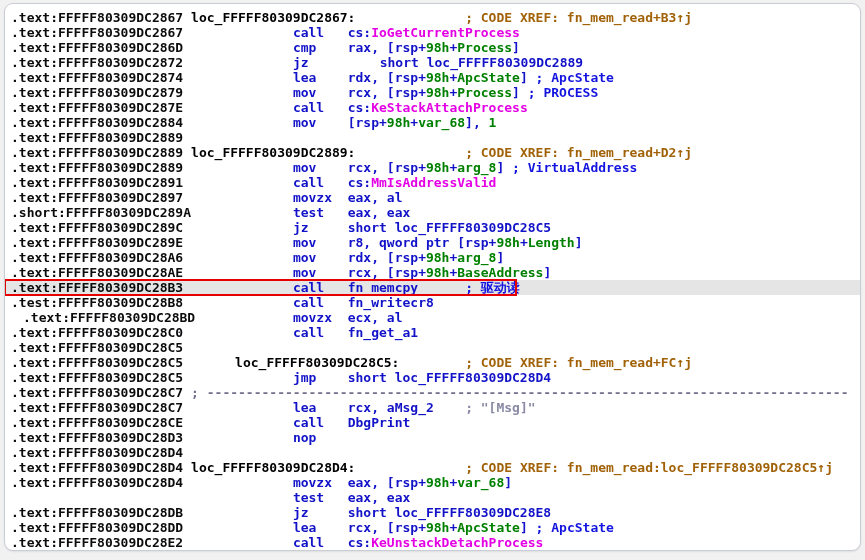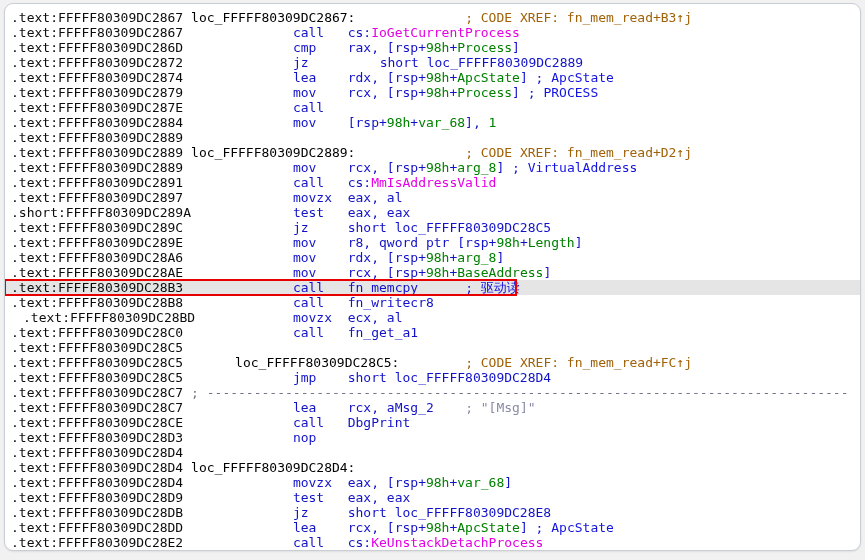--- a/index.html
+++ b/index.html
@@ -17,20 +17,21 @@
     border-radius:9px;
     overflow:hidden;
     box-shadow:0 1px 2px rgba(0,0,0,0.08);
   }
   #listing { position:absolute; left:0; top:6px; width:100%; }
   .row {
     position:relative;
     height:15px; line-height:15px;
     white-space:pre;
     width:100%;
+    font-weight:bold;
   }
   .row.hl { background:#e5e5e5; }
   .seg { position:absolute; top:0; white-space:pre; }
   .selbox {
     position:absolute; left:-1px; top:-1px;
     width:513px; height:17px;
     border:2px solid #e60000;
     pointer-events:none;
   }
   .c-addr { color:#0c0c0e; }
@@ -48,44 +49,44 @@
 <body>
 
 <div class="panel">
   <div id="listing">
       <div class="row"><span class="seg" style="left: 6px;"><span class="c-addr">.text:FFFFF80309DC2867</span></span><span class="seg" style="left: 186.09px;"><span class="c-lbl">loc_FFFFF80309DC2867:</span></span><span class="seg" style="left: 460.14px;"><span class="c-xref">; CODE XREF: fn_mem_read+B3↑j</span></span></div>
       <div class="row"><span class="seg" style="left: 6px;"><span class="c-addr">.text:FFFFF80309DC2867</span></span><span class="seg" style="left: 287.88px;"><span class="c-code">call</span></span><span class="seg" style="left: 342.69px;"><span class="c-code">cs:</span><span class="c-imp">IoGetCurrentProcess</span></span></div>
       <div class="row"><span class="seg" style="left: 6px;"><span class="c-addr">.text:FFFFF80309DC286D</span></span><span class="seg" style="left: 287.88px;"><span class="c-code">cmp</span></span><span class="seg" style="left: 342.69px;"><span class="c-code">rax, [rsp+</span><span class="c-num">98h</span><span class="c-code">+</span><span class="c-var">Process</span><span class="c-code">]</span></span></div>
       <div class="row"><span class="seg" style="left: 6px;"><span class="c-addr">.text:FFFFF80309DC2872</span></span><span class="seg" style="left: 287.88px;"><span class="c-code">jz</span></span><span class="seg" style="left: 342.69px; margin-left: 32px;"><span class="c-code">short loc_FFFFF80309DC2889</span></span></div>
       <div class="row"><span class="seg" style="left: 6px;"><span class="c-addr">.text:FFFFF80309DC2874</span></span><span class="seg" style="left: 287.88px;"><span class="c-code">lea</span></span><span class="seg" style="left: 342.69px;"><span class="c-code">rdx, [rsp+</span><span class="c-num">98h</span><span class="c-code">+</span><span class="c-var">ApcState</span><span class="c-code">]</span></span><span class="seg" style="left: 530.61px;"><span class="c-cmt">; ApcState</span></span></div>
       <div class="row"><span class="seg" style="left: 6px;"><span class="c-addr">.text:FFFFF80309DC2879</span></span><span class="seg" style="left: 287.88px;"><span class="c-code">mov</span></span><span class="seg" style="left: 342.69px;"><span class="c-code">rcx, [rsp+</span><span class="c-num">98h</span><span class="c-code">+</span><span class="c-var">Process</span><span class="c-code">]</span></span><span class="seg" style="left: 522.78px;"><span class="c-cmt">; PROCESS</span></span></div>
-      <div class="row"><span class="seg" style="left: 6px;"><span class="c-addr">.text:FFFFF80309DC287E</span></span><span class="seg" style="left: 287.88px;"><span class="c-code">call</span></span></div>
+      <div class="row"><span class="seg" style="left: 6px;"><span class="c-addr">.text:FFFFF80309DC287E</span></span><span class="seg" style="left: 287.88px;"><span class="c-code">call</span></span><span class="seg" style="left: 342.69px;"><span class="c-code">cs:</span><span class="c-imp">KeStackAttachProcess</span></span></div>
       <div class="row"><span class="seg" style="left: 6px;"><span class="c-addr">.text:FFFFF80309DC2884</span></span><span class="seg" style="left: 287.88px;"><span class="c-code">mov</span></span><span class="seg" style="left: 342.69px;"><span class="c-code">[rsp+</span><span class="c-num">98h</span><span class="c-code">+</span><span class="c-var">var_68</span><span class="c-code">], </span><span class="c-num">1</span></span></div>
       <div class="row"><span class="seg" style="left: 6px;"><span class="c-addr">.text:FFFFF80309DC2889</span></span></div>
       <div class="row"><span class="seg" style="left: 6px;"><span class="c-addr">.text:FFFFF80309DC2889</span></span><span class="seg" style="left: 186.09px;"><span class="c-lbl">loc_FFFFF80309DC2889:</span></span><span class="seg" style="left: 460.14px;"><span class="c-xref">; CODE XREF: fn_mem_read+D2↑j</span></span></div>
       <div class="row"><span class="seg" style="left: 6px;"><span class="c-addr">.text:FFFFF80309DC2889</span></span><span class="seg" style="left: 287.88px;"><span class="c-code">mov</span></span><span class="seg" style="left: 342.69px;"><span class="c-code">rcx, [rsp+</span><span class="c-num">98h</span><span class="c-code">+</span><span class="c-var">arg_8</span><span class="c-code">]</span></span><span class="seg" style="left: 507.12px;"><span class="c-cmt">; VirtualAddress</span></span></div>
       <div class="row"><span class="seg" style="left: 6px;"><span class="c-addr">.text:FFFFF80309DC2891</span></span><span class="seg" style="left: 287.88px;"><span class="c-code">call</span></span><span class="seg" style="left: 342.69px;"><span class="c-code">cs:</span><span class="c-imp">MmIsAddressValid</span></span></div>
       <div class="row"><span class="seg" style="left: 6px;"><span class="c-addr">.text:FFFFF80309DC2897</span></span><span class="seg" style="left: 287.88px;"><span class="c-code">movzx</span></span><span class="seg" style="left: 342.69px;"><span class="c-code">eax, al</span></span></div>
       <div class="row"><span class="seg" style="left: 6px;"><span class="c-addr">.short:FFFFF80309DC289A</span></span><span class="seg" style="left: 287.88px;"><span class="c-code">test</span></span><span class="seg" style="left: 342.69px;"><span class="c-code">eax, eax</span></span></div>
       <div class="row"><span class="seg" style="left: 6px;"><span class="c-addr">.text:FFFFF80309DC289C</span></span><span class="seg" style="left: 287.88px;"><span class="c-code">jz</span></span><span class="seg" style="left: 342.69px;"><span class="c-code">short loc_FFFFF80309DC28C5</span></span></div>
       <div class="row"><span class="seg" style="left: 6px;"><span class="c-addr">.text:FFFFF80309DC289E</span></span><span class="seg" style="left: 287.88px;"><span class="c-code">mov</span></span><span class="seg" style="left: 342.69px;"><span class="c-code">r8, qword ptr [rsp+</span><span class="c-num">98h</span><span class="c-code">+</span><span class="c-var">Length</span><span class="c-code">]</span></span></div>
       <div class="row"><span class="seg" style="left: 6px;"><span class="c-addr">.text:FFFFF80309DC28A6</span></span><span class="seg" style="left: 287.88px;"><span class="c-code">mov</span></span><span class="seg" style="left: 342.69px;"><span class="c-code">rdx, [rsp+</span><span class="c-num">98h</span><span class="c-code">+</span><span class="c-var">arg_8</span><span class="c-code">]</span></span></div>
       <div class="row"><span class="seg" style="left: 6px;"><span class="c-addr">.text:FFFFF80309DC28AE</span></span><span class="seg" style="left: 287.88px;"><span class="c-code">mov</span></span><span class="seg" style="left: 342.69px;"><span class="c-code">rcx, [rsp+</span><span class="c-num">98h</span><span class="c-code">+</span><span class="c-var">BaseAddress</span><span class="c-code">]</span></span></div>
       <div class="row hl"><span class="seg" style="left: 6px;"><span class="c-addr">.text:FFFFF80309DC28B3</span></span><span class="seg" style="left: 287.88px;"><span class="c-code">call</span></span><span class="seg" style="left: 342.69px;"><span class="c-code">fn_memcpy</span></span><span class="seg" style="left: 460.14px;"><span class="c-cmt">; 驱动读</span></span><div class="selbox" style="border-color: rgb(230, 0, 0);"></div></div>
-      <div class="row"><span class="seg" style="left: 6px;"><span class="c-addr">.text:FFFFF80309DC28B8</span></span><span class="seg" style="left: 287.88px;"><span class="c-code">call</span></span><span class="seg" style="left: 342.69px;"><span class="c-code">fn_writecr8</span></span></div>
+      <div class="row"><span class="seg" style="left: 6px;"><span class="c-addr">.test:FFFFF80309DC28B8</span></span><span class="seg" style="left: 287.88px;"><span class="c-code">call</span></span><span class="seg" style="left: 342.69px;"><span class="c-code">fn_writecr8</span></span></div>
       <div class="row"><span class="seg" style="left: 6px; margin-left: 12px;"><span class="c-addr">.text:FFFFF80309DC28BD</span></span><span class="seg" style="left: 287.88px;"><span class="c-code">movzx</span></span><span class="seg" style="left: 342.69px;"><span class="c-code">ecx, al</span></span></div>
       <div class="row"><span class="seg" style="left: 6px;"><span class="c-addr">.text:FFFFF80309DC28C0</span></span><span class="seg" style="left: 287.88px;"><span class="c-code">call</span></span><span class="seg" style="left: 342.69px;"><span class="c-code">fn_get_a1</span></span></div>
       <div class="row"><span class="seg" style="left: 6px;"><span class="c-addr">.text:FFFFF80309DC28C5</span></span></div>
       <div class="row"><span class="seg" style="left: 6px;"><span class="c-addr">.text:FFFFF80309DC28C5</span></span><span class="seg" style="left: 186.09px; margin-left: 44px;"><span class="c-lbl">loc_FFFFF80309DC28C5:</span></span><span class="seg" style="left: 460.14px;"><span class="c-xref">; CODE XREF: fn_mem_read+FC↑j</span></span></div>
       <div class="row"><span class="seg" style="left: 6px;"><span class="c-addr">.text:FFFFF80309DC28C5</span></span><span class="seg" style="left: 287.88px;"><span class="c-code">jmp</span></span><span class="seg" style="left: 342.69px;"><span class="c-code">short loc_FFFFF80309DC28D4</span></span></div>
       <div class="row"><span class="seg" style="left: 6px;"><span class="c-addr">.text:FFFFF80309DC28C7</span></span><span class="seg" style="left: 186.09px;"><span class="c-div">; ----------------------------------------------------------------------------------</span></span></div>
       <div class="row"><span class="seg" style="left: 6px;"><span class="c-addr">.text:FFFFF80309DC28C7</span></span><span class="seg" style="left: 287.88px;"><span class="c-code">lea</span></span><span class="seg" style="left: 342.69px;"><span class="c-code">rcx, aMsg_2</span></span><span class="seg" style="left: 460.14px;"><span class="c-str">; "[Msg]"</span></span></div>
       <div class="row"><span class="seg" style="left: 6px;"><span class="c-addr">.text:FFFFF80309DC28CE</span></span><span class="seg" style="left: 287.88px;"><span class="c-code">call</span></span><span class="seg" style="left: 342.69px;"><span class="c-code">DbgPrint</span></span></div>
       <div class="row"><span class="seg" style="left: 6px;"><span class="c-addr">.text:FFFFF80309DC28D3</span></span><span class="seg" style="left: 287.88px;"><span class="c-code">nop</span></span></div>
       <div class="row"><span class="seg" style="left: 6px;"><span class="c-addr">.text:FFFFF80309DC28D4</span></span></div>
-      <div class="row"><span class="seg" style="left: 6px;"><span class="c-addr">.text:FFFFF80309DC28D4</span></span><span class="seg" style="left: 186.09px;"><span class="c-lbl">loc_FFFFF80309DC28D4:</span></span></div>
+      <div class="row"><span class="seg" style="left: 6px;"><span class="c-addr">.text:FFFFF80309DC28D4</span></span><span class="seg" style="left: 186.09px;"><span class="c-lbl">loc_FFFFF80309DC28D4:</span></span><span class="seg" style="left: 460.14px;"><span class="c-xref">; CODE XREF: fn_mem_read:loc_FFFFF80309DC28C5↑j</span></span></div>
       <div class="row"><span class="seg" style="left: 6px;"><span class="c-addr">.text:FFFFF80309DC28D4</span></span><span class="seg" style="left: 287.88px;"><span class="c-code">movzx</span></span><span class="seg" style="left: 342.69px;"><span class="c-code">eax, [rsp+</span><span class="c-num">98h</span><span class="c-code">+</span><span class="c-var">var_68</span><span class="c-code">]</span></span></div>
-      <div class="row"><span class="seg" style="left: 6px;"><span class="c-addr">.text:FFFFF80309DC28D9</span></span><span class="seg" style="left: 287.88px;"><span class="c-code">test</span></span><span class="seg" style="left: 342.69px;"><span class="c-code">eax, eax</span></span></div>
+      <div class="row"><span class="seg" style="left: 287.88px;"><span class="c-code">test</span></span><span class="seg" style="left: 342.69px;"><span class="c-code">eax, eax</span></span></div>
       <div class="row"><span class="seg" style="left: 6px;"><span class="c-addr">.text:FFFFF80309DC28DB</span></span><span class="seg" style="left: 287.88px;"><span class="c-code">jz</span></span><span class="seg" style="left: 342.69px;"><span class="c-code">short loc_FFFFF80309DC28E8</span></span></div>
       <div class="row"><span class="seg" style="left: 6px;"><span class="c-addr">.text:FFFFF80309DC28DD</span></span><span class="seg" style="left: 287.88px;"><span class="c-code">lea</span></span><span class="seg" style="left: 342.69px;"><span class="c-code">rcx, [rsp+</span><span class="c-num">98h</span><span class="c-code">+</span><span class="c-var">ApcState</span><span class="c-code">]</span></span><span class="seg" style="left: 530.61px;"><span class="c-cmt">; ApcState</span></span></div>
       <div class="row"><span class="seg" style="left: 6px;"><span class="c-addr">.text:FFFFF80309DC28E2</span></span><span class="seg" style="left: 287.88px;"><span class="c-code">call</span></span><span class="seg" style="left: 342.69px;"><span class="c-code">cs:</span><span class="c-imp">KeUnstackDetachProcess</span></span></div>
     </div>
 </div>
 
 </body></html>

